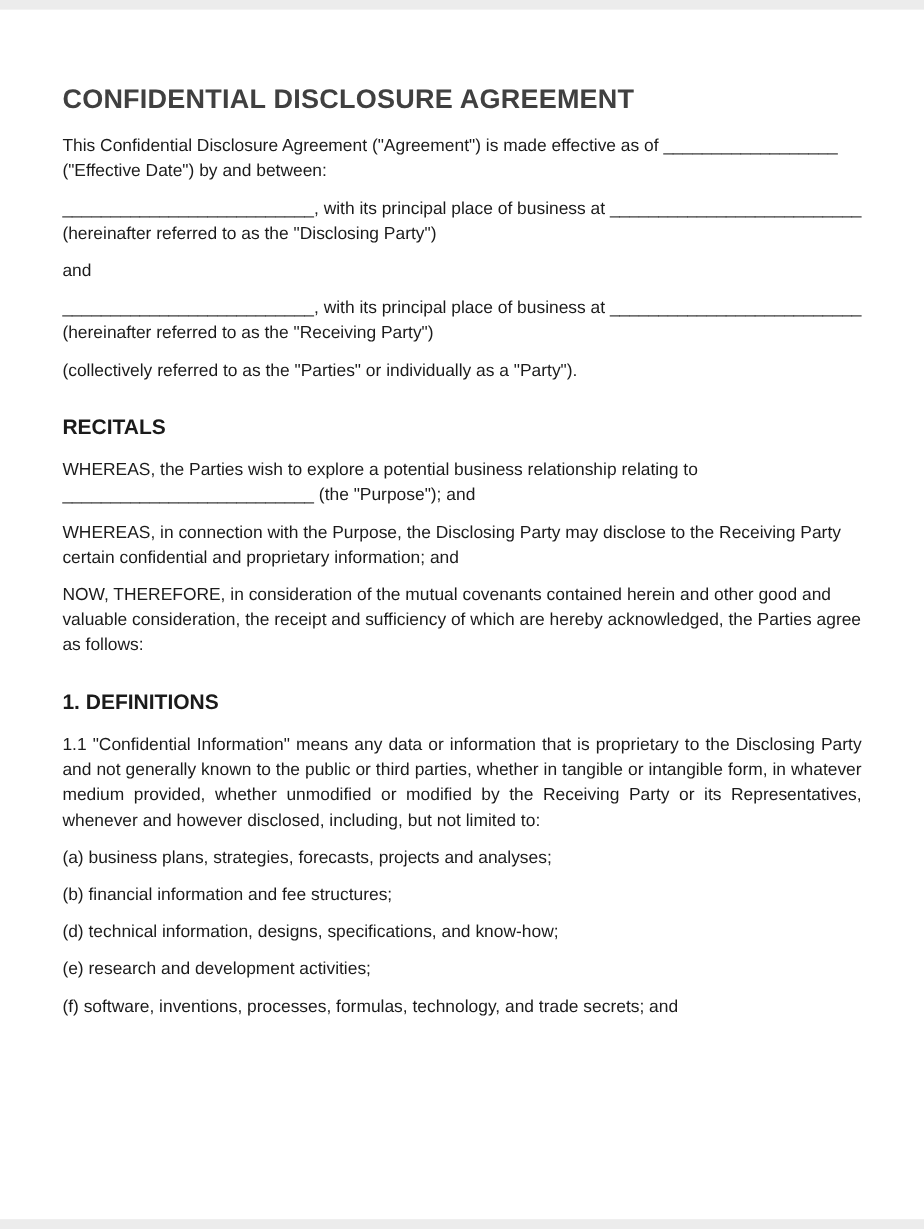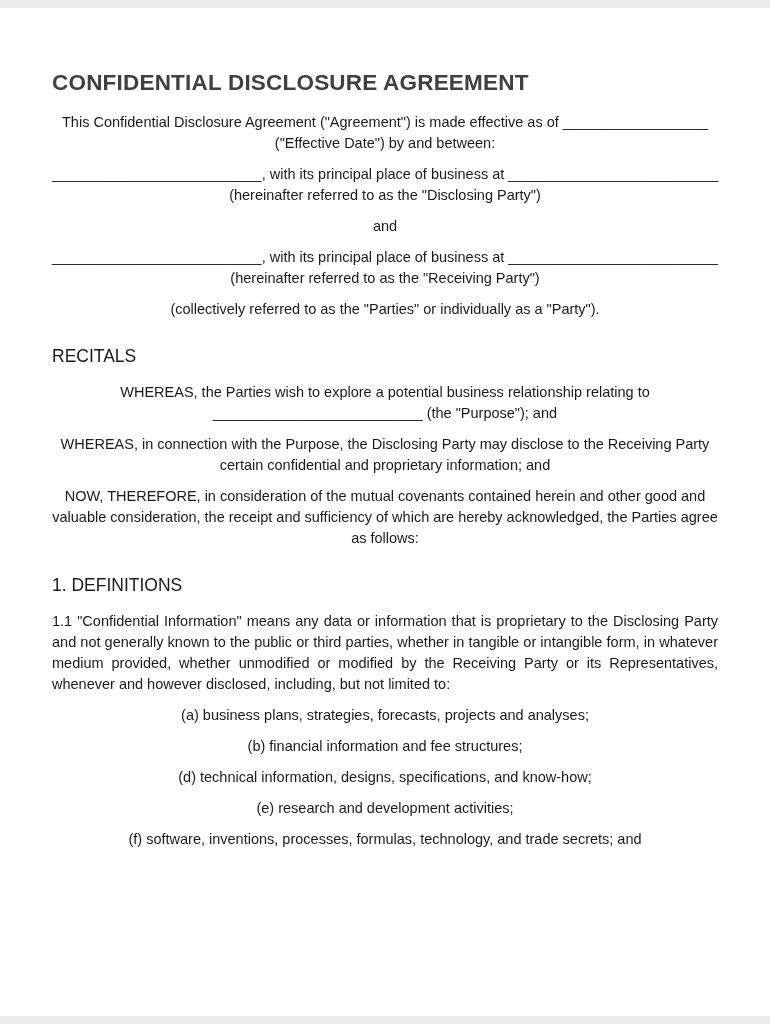--- a/index.html
+++ b/index.html
@@ -21,30 +21,29 @@
   }
   h1.doc-title {
     font-size: 22.5px;
     font-weight: bold;
     letter-spacing: 0.2px;
     margin: 0 0 16px 0;
     color: #404040;
   }
   h2.section-heading {
     font-size: 17.5px;
-    font-weight: normal;
+    font-weight: bold;
     margin: 26px 0 15px 0;
     color: #1b1b1b;
   }
   p.para {
     font-size: 14.5px;
     line-height: 21px;
     margin: 0 0 10px 0;
     word-wrap: break-word;
-    text-align: center;
   }
   p.justify {
     text-align: justify;
   }
 </style>
 </head>
 <body>
 
 <div class="page">
 

